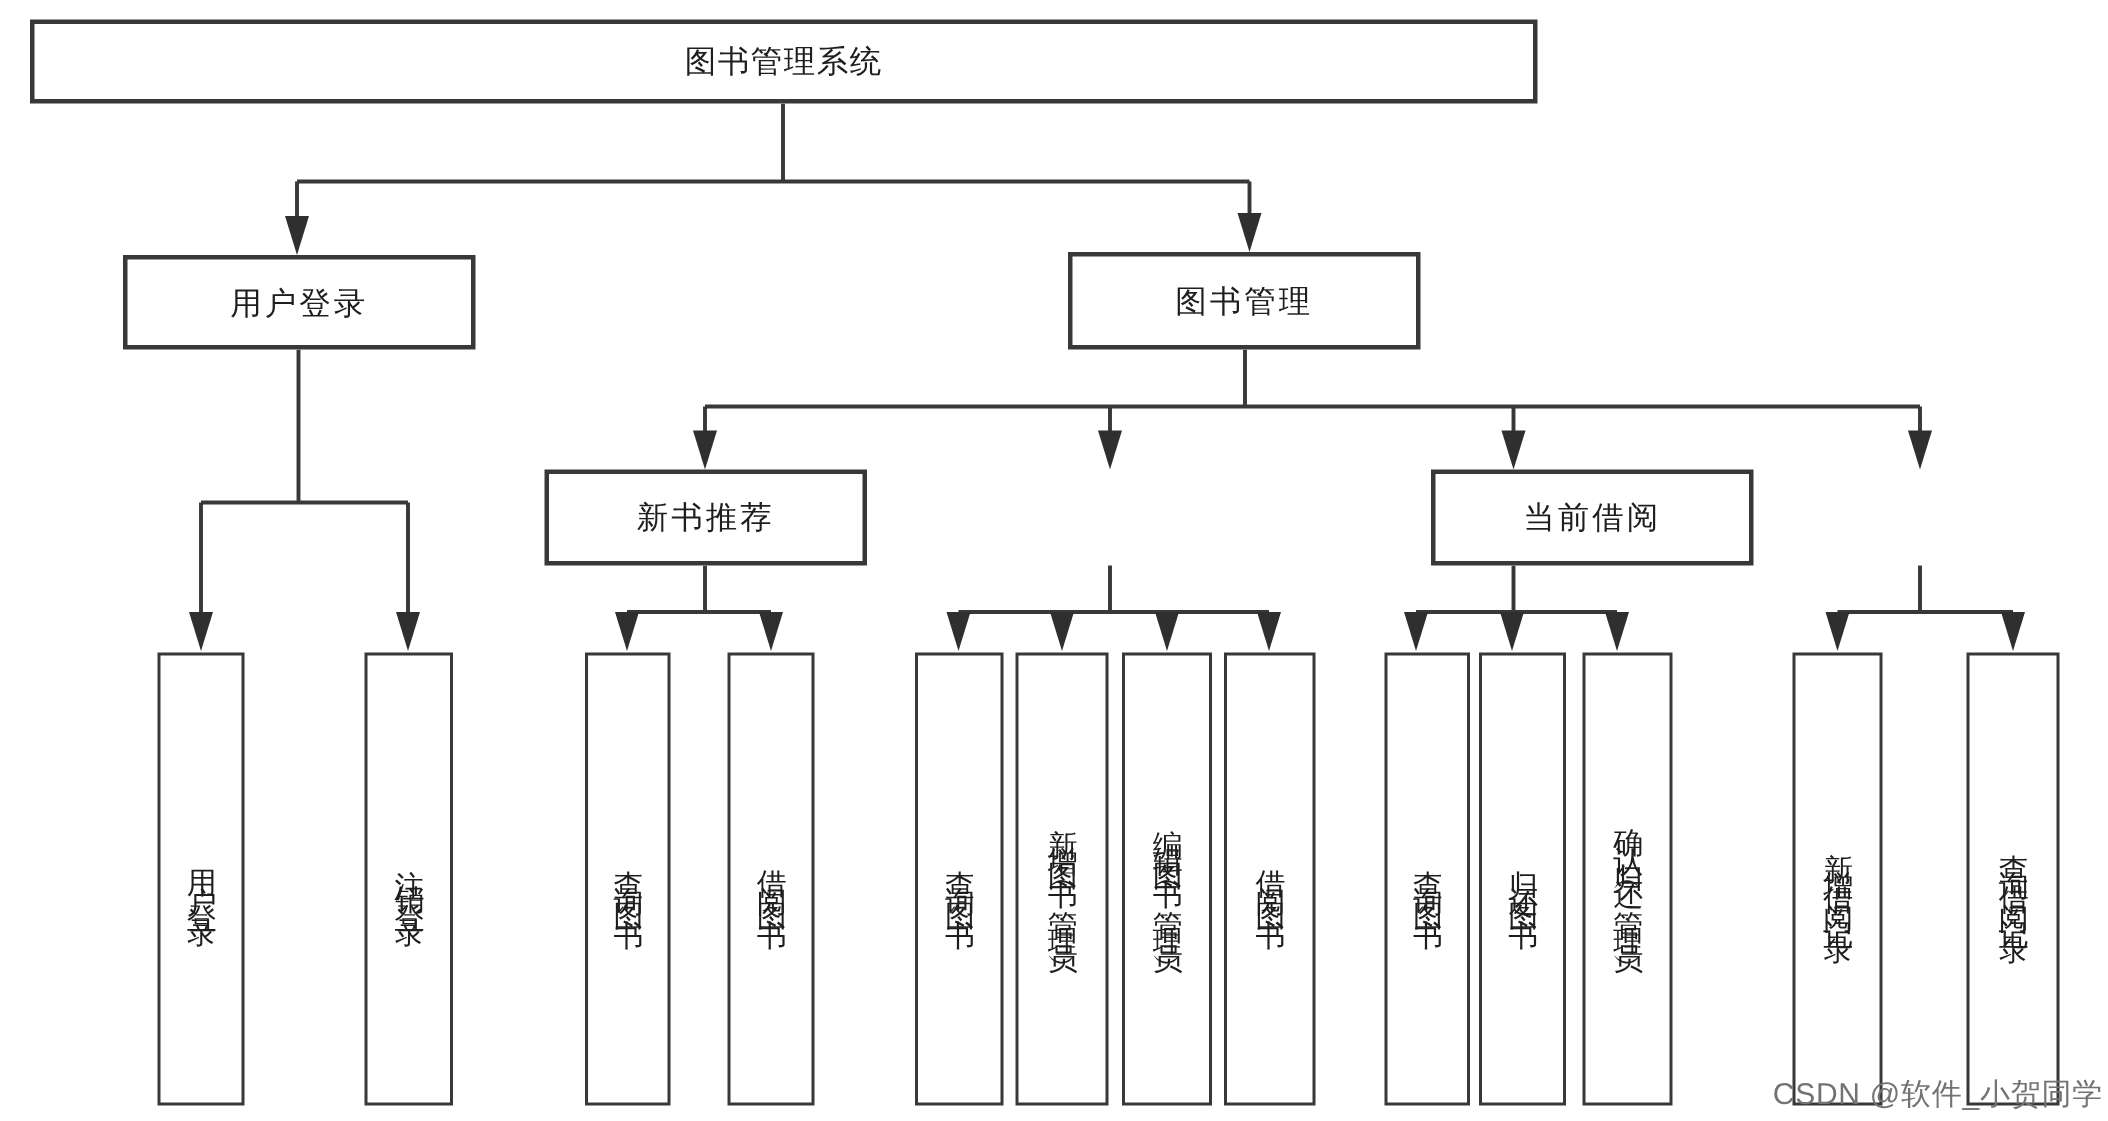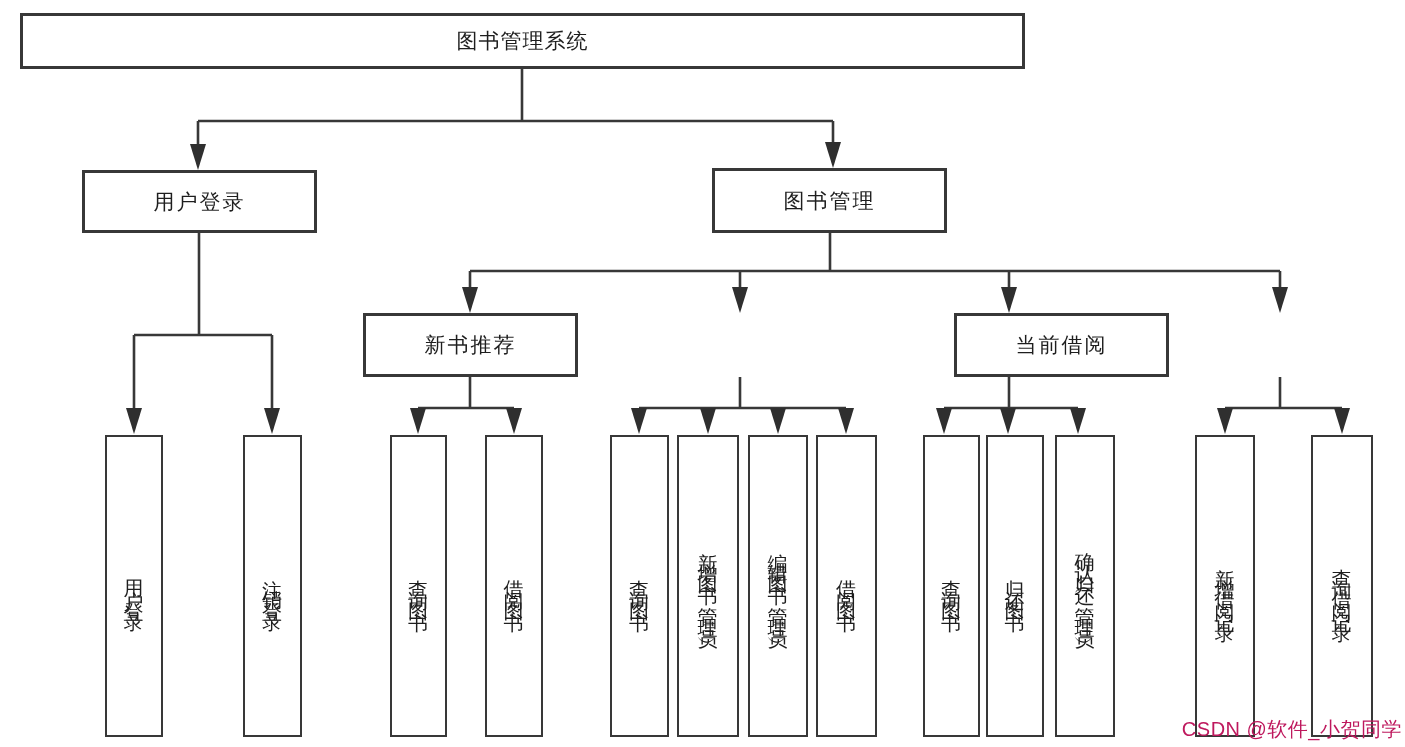--- a/index.html
+++ b/index.html
@@ -26,21 +26,21 @@
     border-width:2.5px;
     writing-mode:vertical-rl;
     text-orientation:mixed;
     font-size:20px;
     letter-spacing:11px;
     line-height:1;
   }
   .watermark{
     position:absolute;
     z-index:5;
-    color:#be185d;
+    color:#737373;
     font-size:20px;
     letter-spacing:0.5px;
     white-space:nowrap;
   }
 </style>
 </head>
 <body>
 
 <div class="stage">
 

